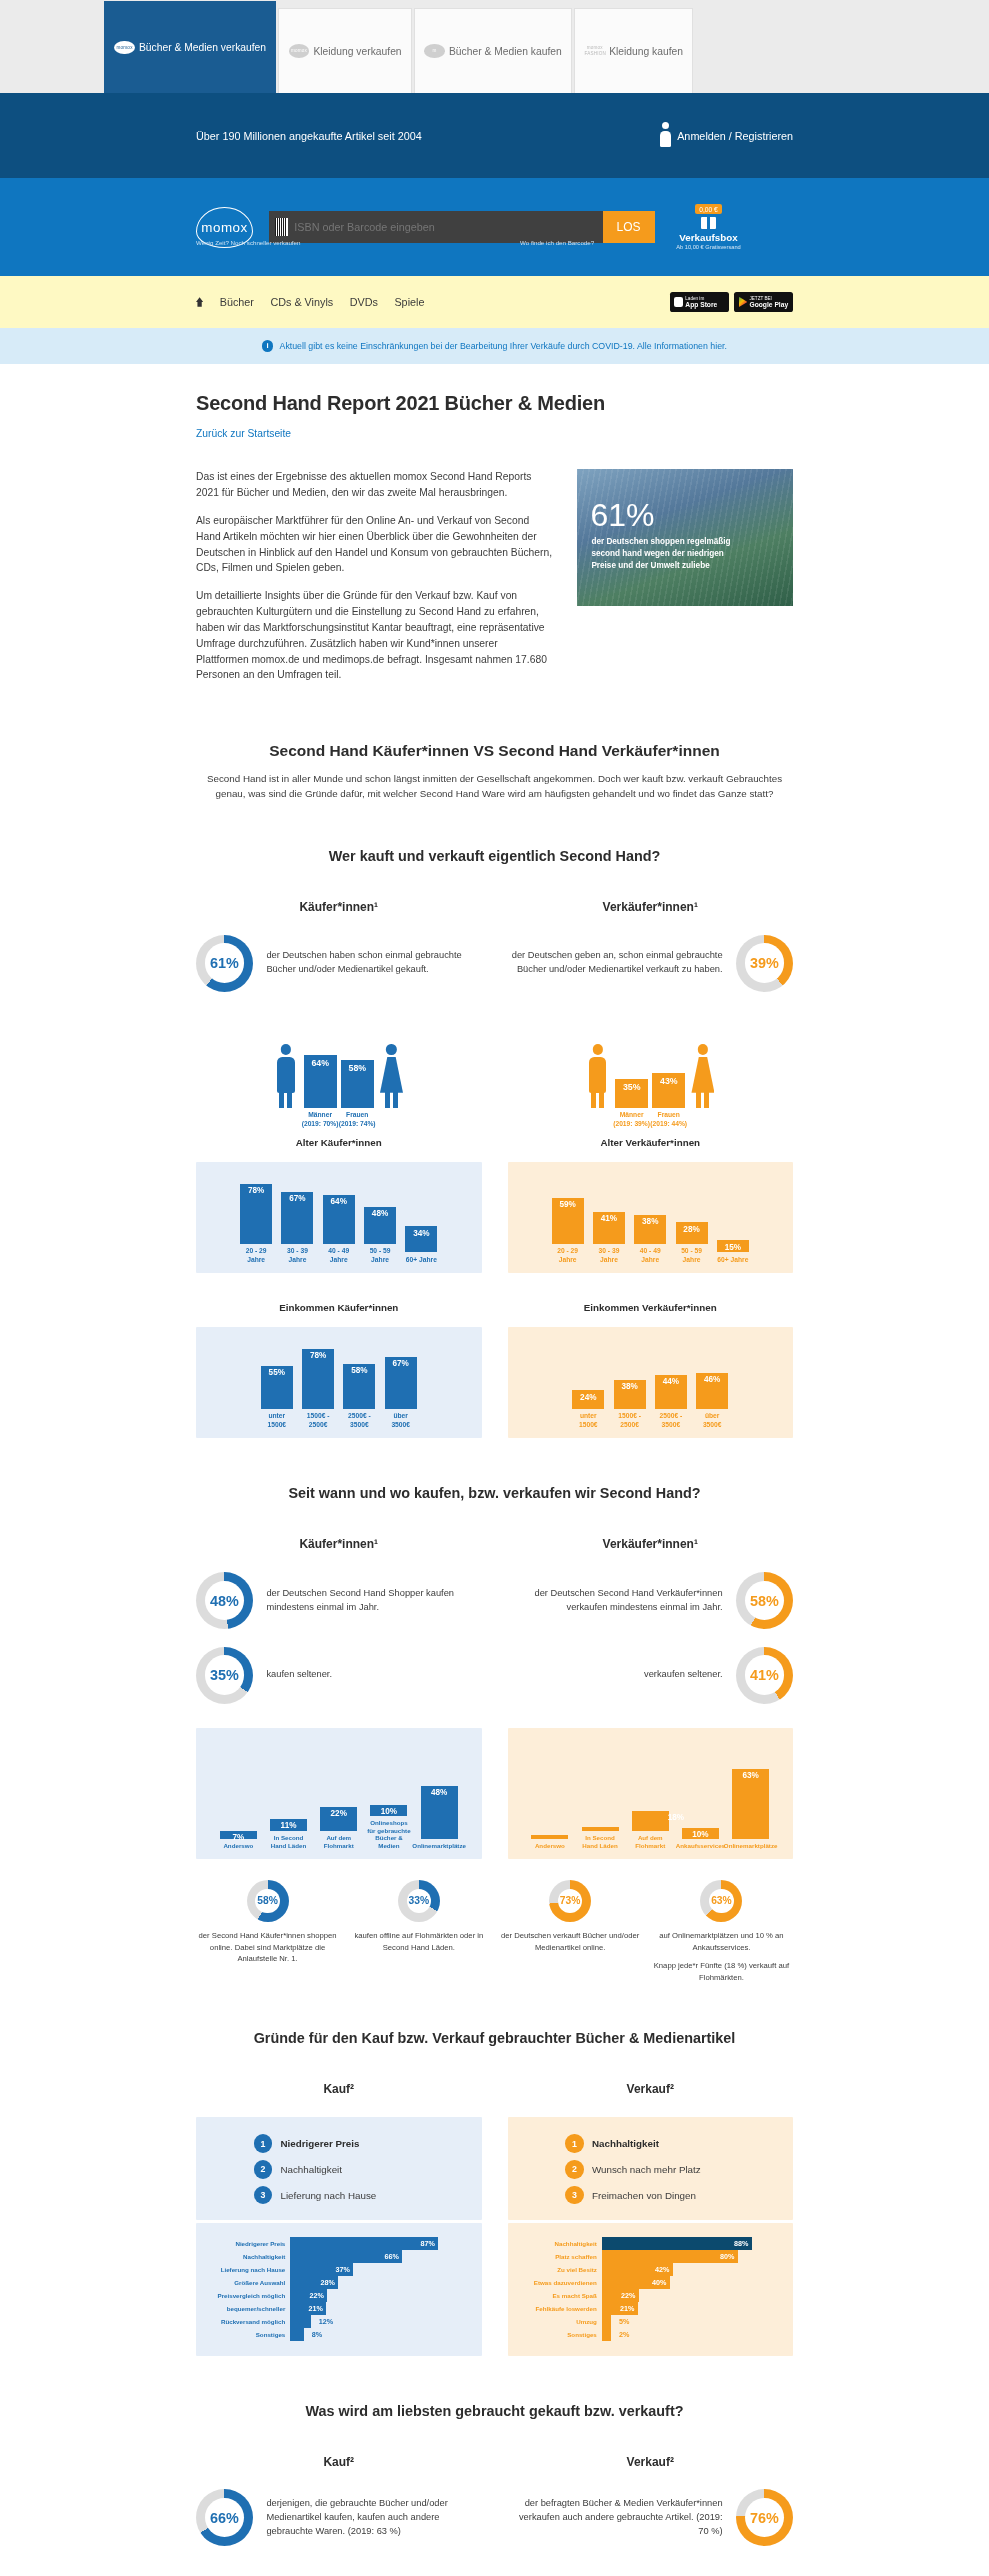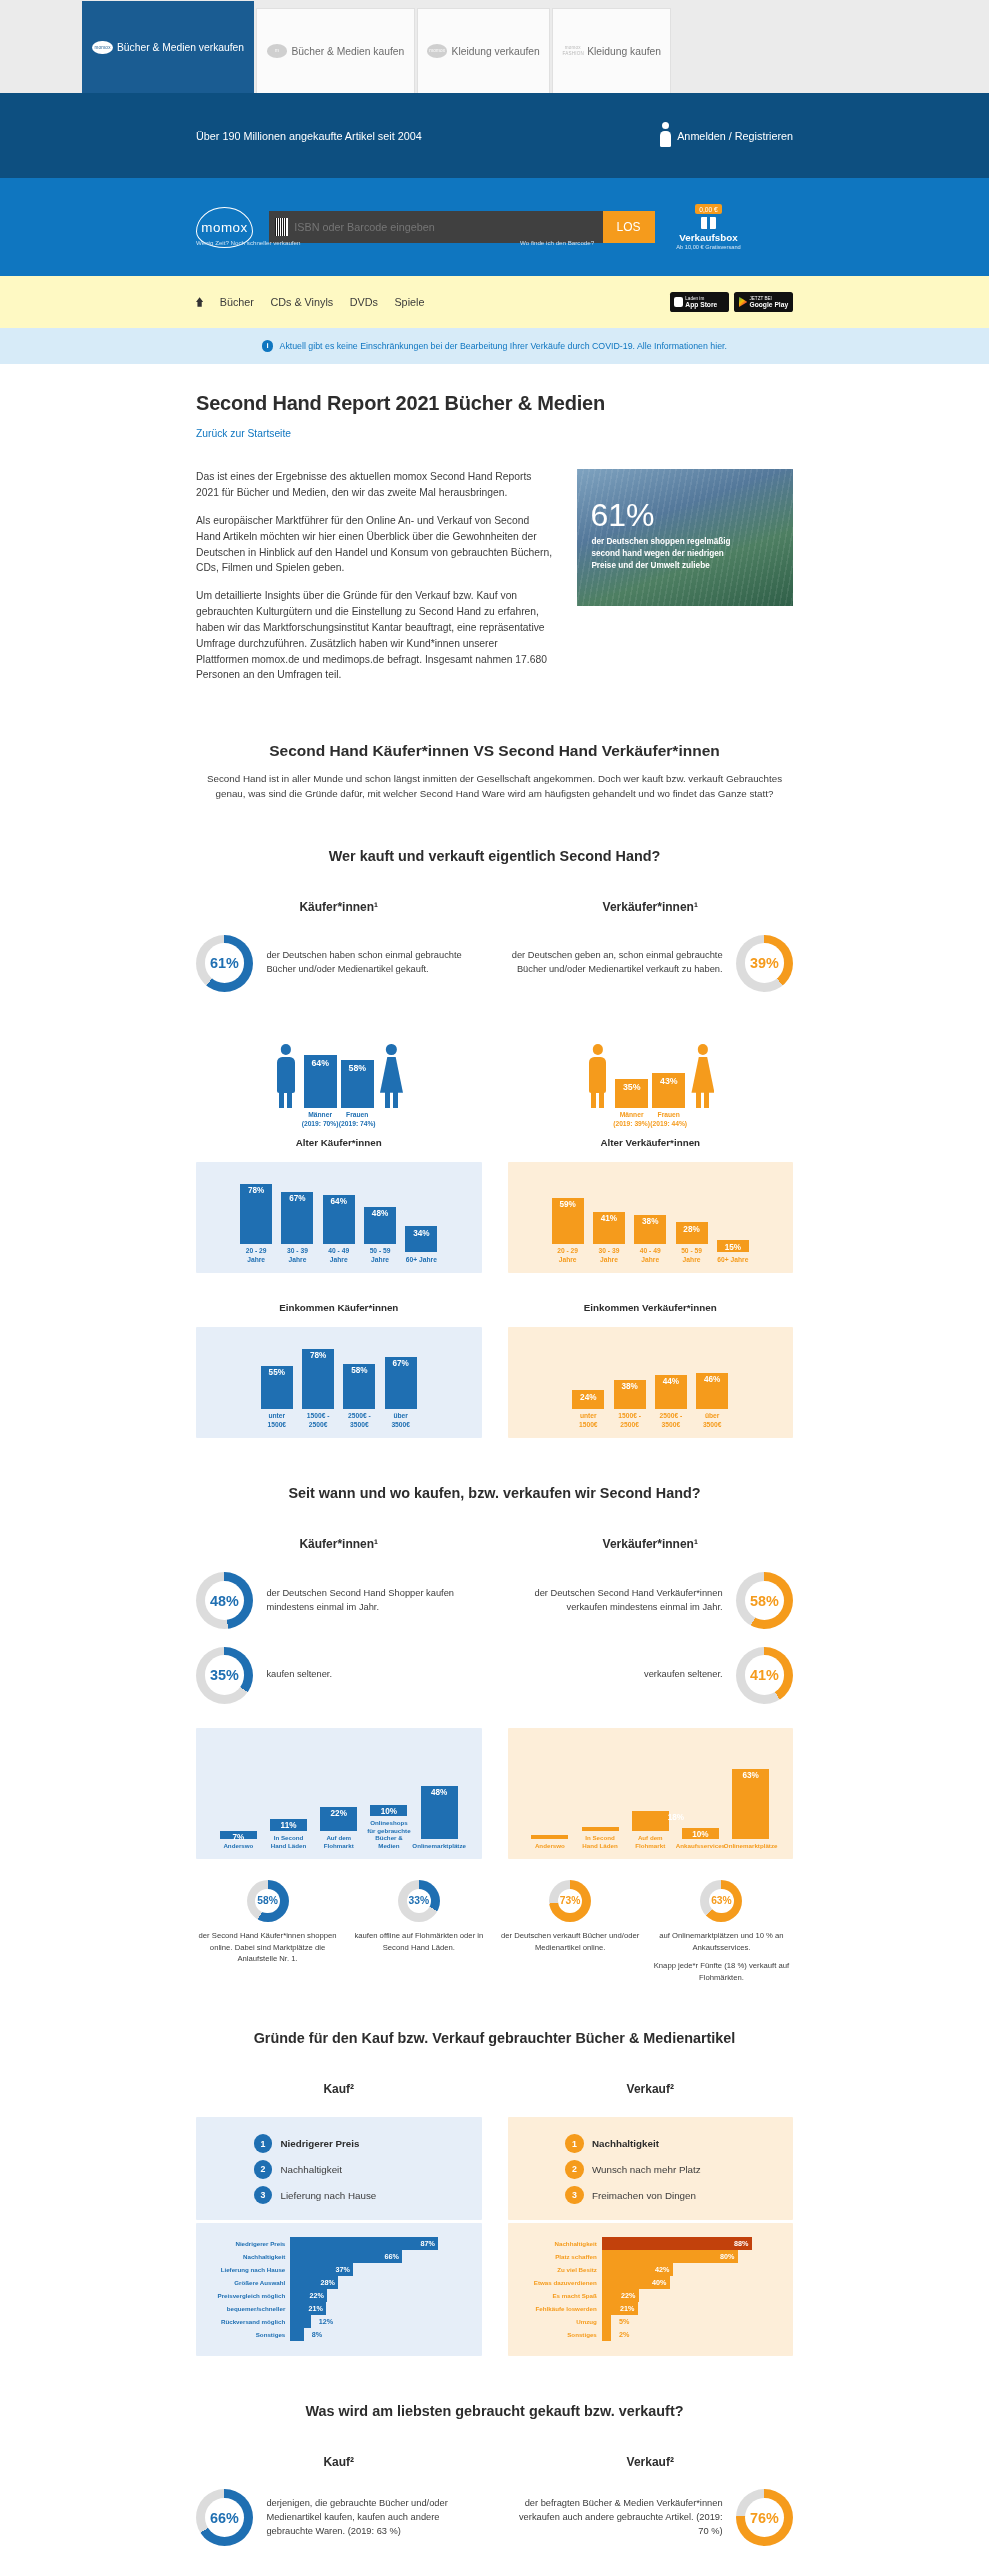--- a/index.html
+++ b/index.html
@@ -2,21 +2,21 @@
 <html lang="de" style="font-size:8.2px"><head>
 <meta charset="utf-8">
 <title>momox Second Hand Report 2021</title>
 <style>
   *{box-sizing:border-box;margin:0;padding:0}
   html,body{width:989px;background:#fff;font-family:"Liberation Sans",sans-serif;color:#333}
   body{width:989px;min-height:3117px;overflow-x:hidden}
   .wrap{width:989px}
   
   .topbar{background:#ebebeb;height:93px;position:relative}
-  .tabs{display:flex;align-items:flex-end;height:93px;padding-left:82px;gap:2.1px}
+  .tabs{display:flex;align-items:flex-end;height:93px;padding-left:104px;gap:2.1px}
   .tab{background:#fbfbfb;border:0.5px solid #e0e0e0;border-bottom:none;height:85px;
        display:flex;align-items:center;gap:4.1px;padding:0 9.3px;font-size:10.3px;color:#6c6c6c;white-space:nowrap}
   .tab.active{background:#1a5c92;color:#fff;border-color:#1a5c92;height:92px}
   .tab .blob{width:20.6px;height:13.4px;border-radius:50%;background:#2b7ec1;display:inline-block;
        font-size:4.6px;color:#fff;text-align:center;line-height:13.4px;letter-spacing:0.2px}
   .tab.active .blob{background:#fff;color:#1a5c92}
   .tab .blob.grey{background:#cfcfcf;color:#fff}
   .tab .blob.fash{background:none;color:#b9b9b9;font-size:4.6px;line-height:5.7px;padding-top:1px}
   
   .darkstrip{background:#0d4f80;height:85px;display:flex;align-items:center;justify-content:space-between;
@@ -138,26 +138,26 @@
 
 <div class="wrap">
 
   <div class="topbar">
     <div class="tabs">
       <div class="tab active">
         <span class="blob">momox</span>
         <span>Bücher &amp; Medien verkaufen</span>
       </div>
       <div class="tab">
+        <span class="blob grey">momox</span>
+        <span>Kleidung verkaufen</span>
+      </div>
+      <div class="tab">
         <span class="blob grey">m</span>
         <span>Bücher &amp; Medien kaufen</span>
-      </div>
-      <div class="tab">
-        <span class="blob grey">momox</span>
-        <span>Kleidung verkaufen</span>
       </div>
       <div class="tab">
         <span class="blob fash">momox<br>FASHION</span>
         <span>Kleidung kaufen</span>
       </div>
     </div>
   </div>
 
   <div class="darkstrip">
     <div>Über 190 Millionen angekaufte Artikel seit 2004</div>
@@ -563,21 +563,21 @@
             </div>
           <div class="t3row">
               <span class="t3num o">3</span>
               <span class="t3lab">Freimachen von Dingen</span>
             </div>
         </div>
         <div class="panel orange hbars" style="margin-top:3.1px">
           <div id="h7">
               <div class="hb">
                 <div class="lbl" style="color: rgb(245, 155, 28);">Nachhaltigkeit</div>
-                <div class="bar" style="background: #c2410c; width: 150px;">88%</div>
+                <div class="bar" style="background: #0c4a6e; width: 150px;">88%</div>
               </div>
               <div class="hb">
                 <div class="lbl" style="color: rgb(245, 155, 28);">Platz schaffen</div>
                 <div class="bar" style="background: rgb(245, 155, 28); width: 136px;">80%</div>
               </div>
               <div class="hb">
                 <div class="lbl" style="color: rgb(245, 155, 28);">Zu viel Besitz</div>
                 <div class="bar" style="background: rgb(245, 155, 28); width: 71px;">42%</div>
               </div>
               <div class="hb">

